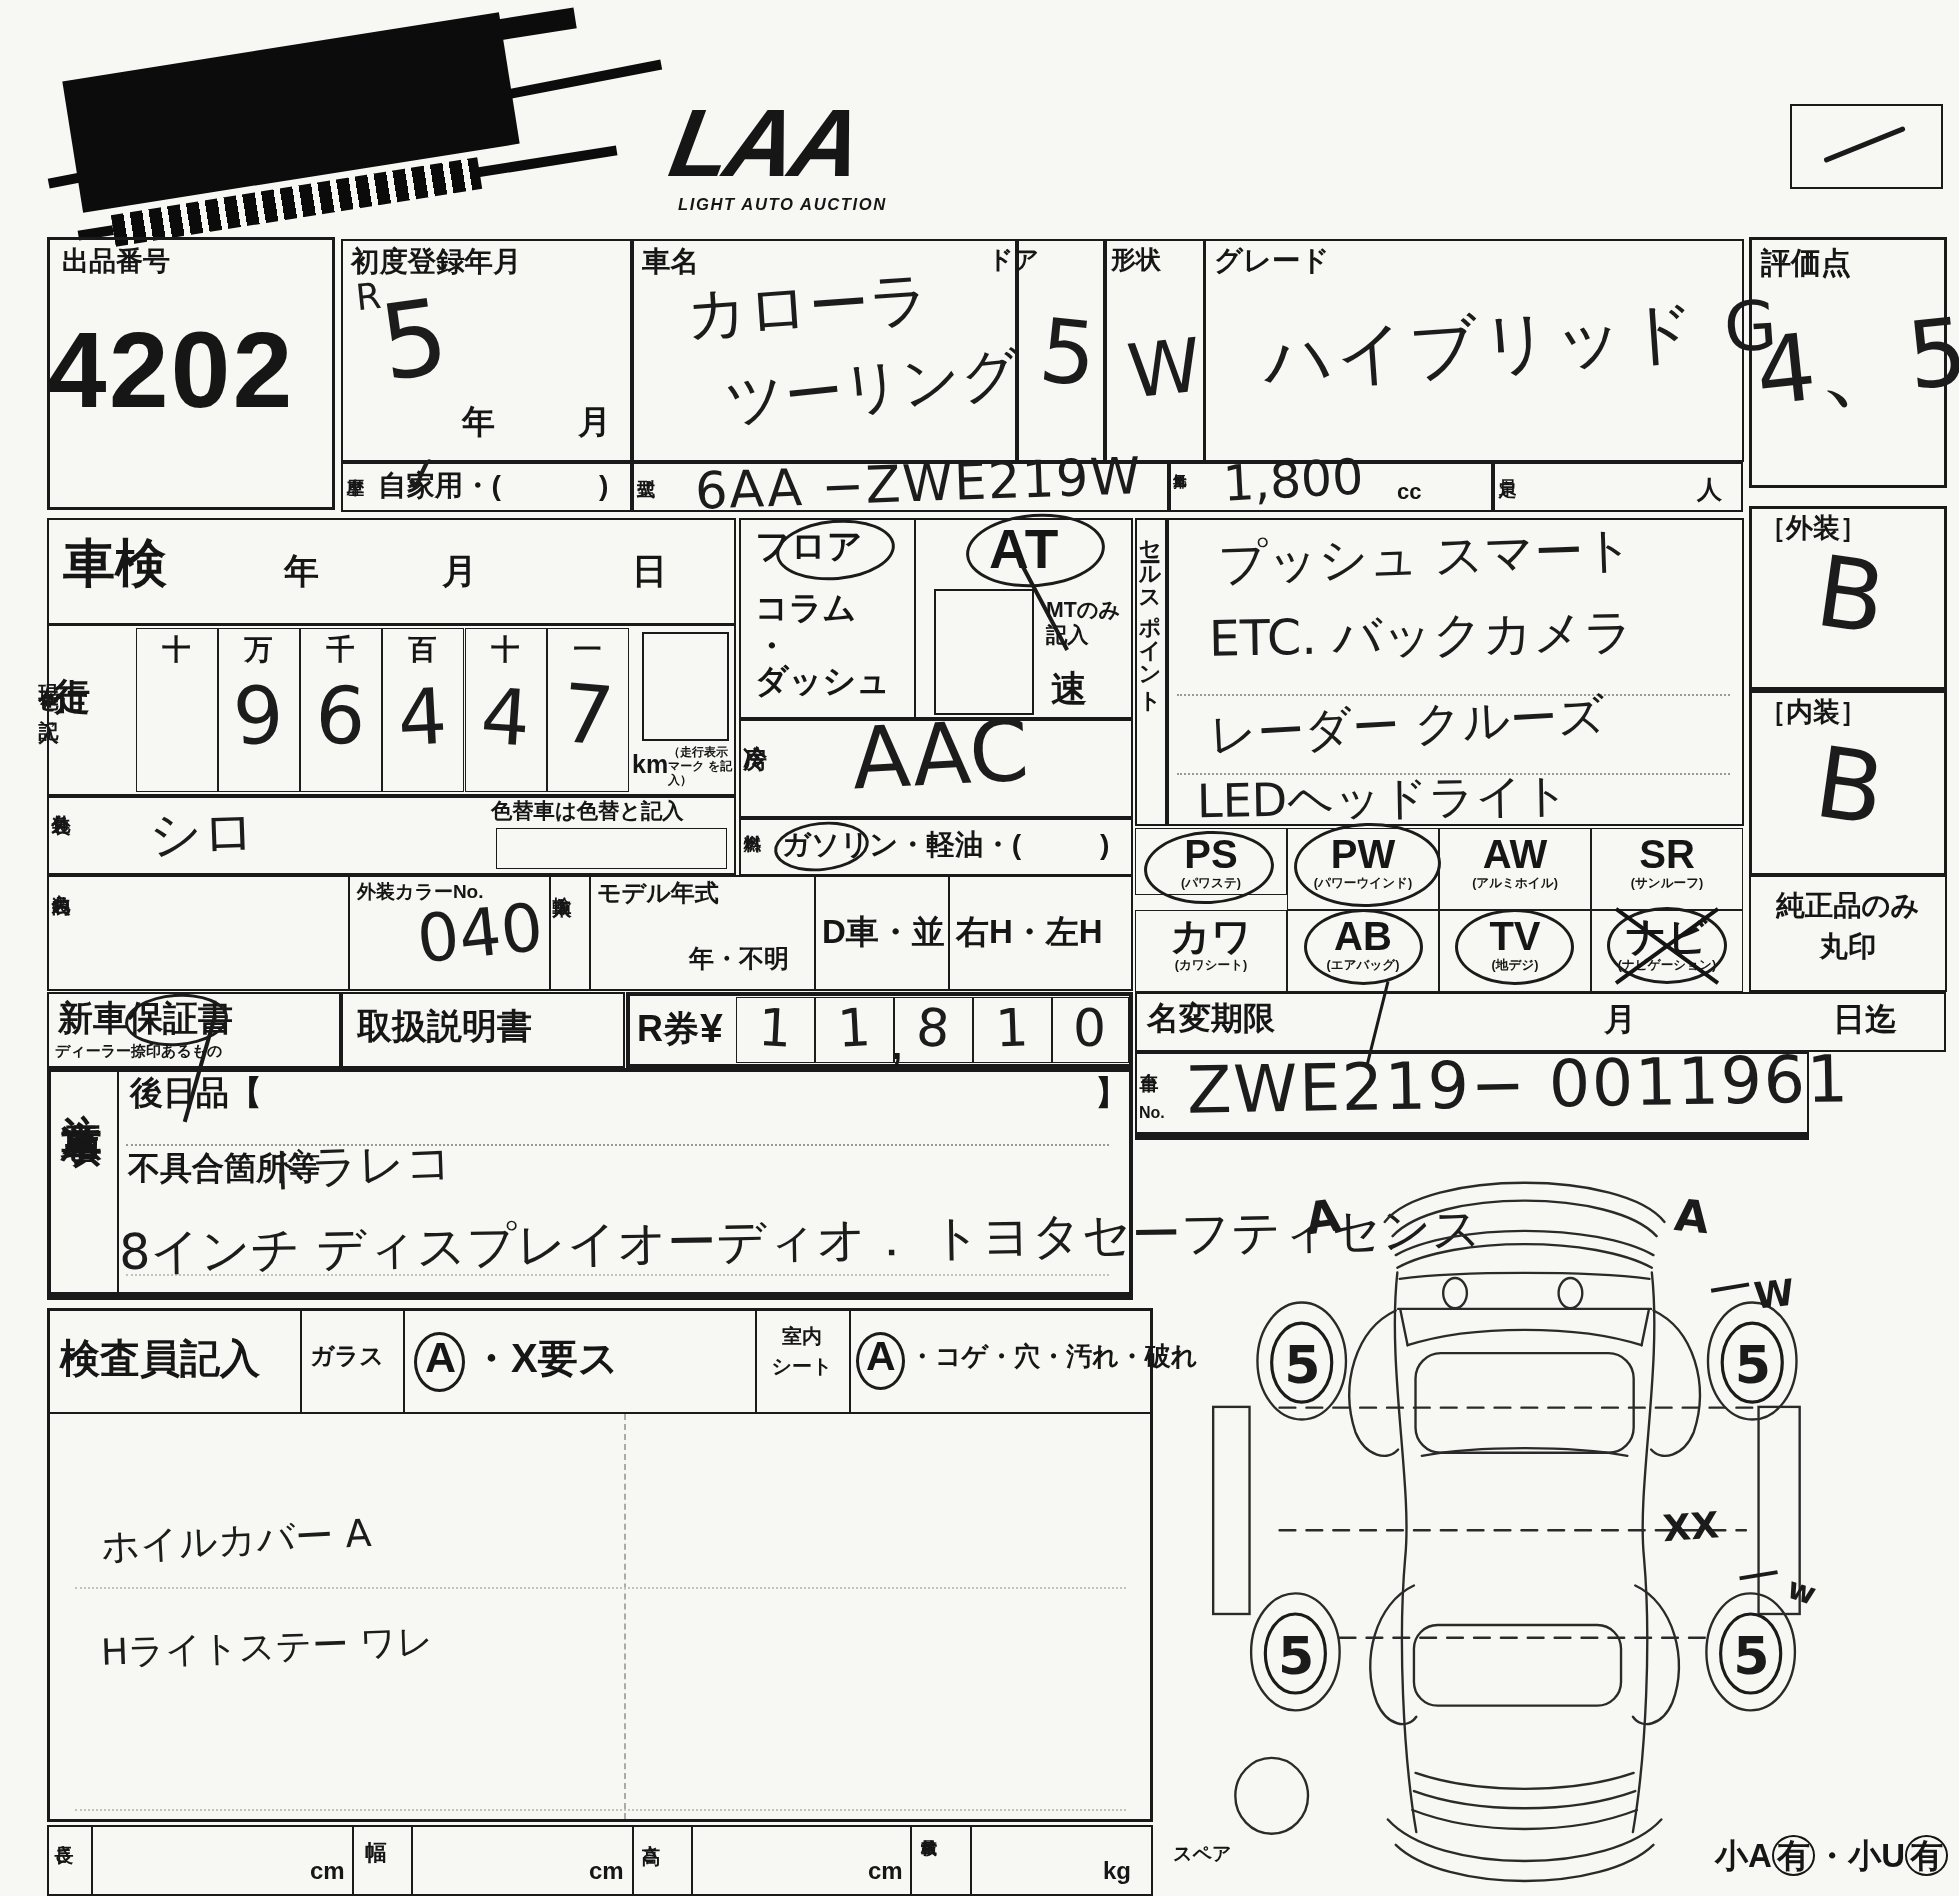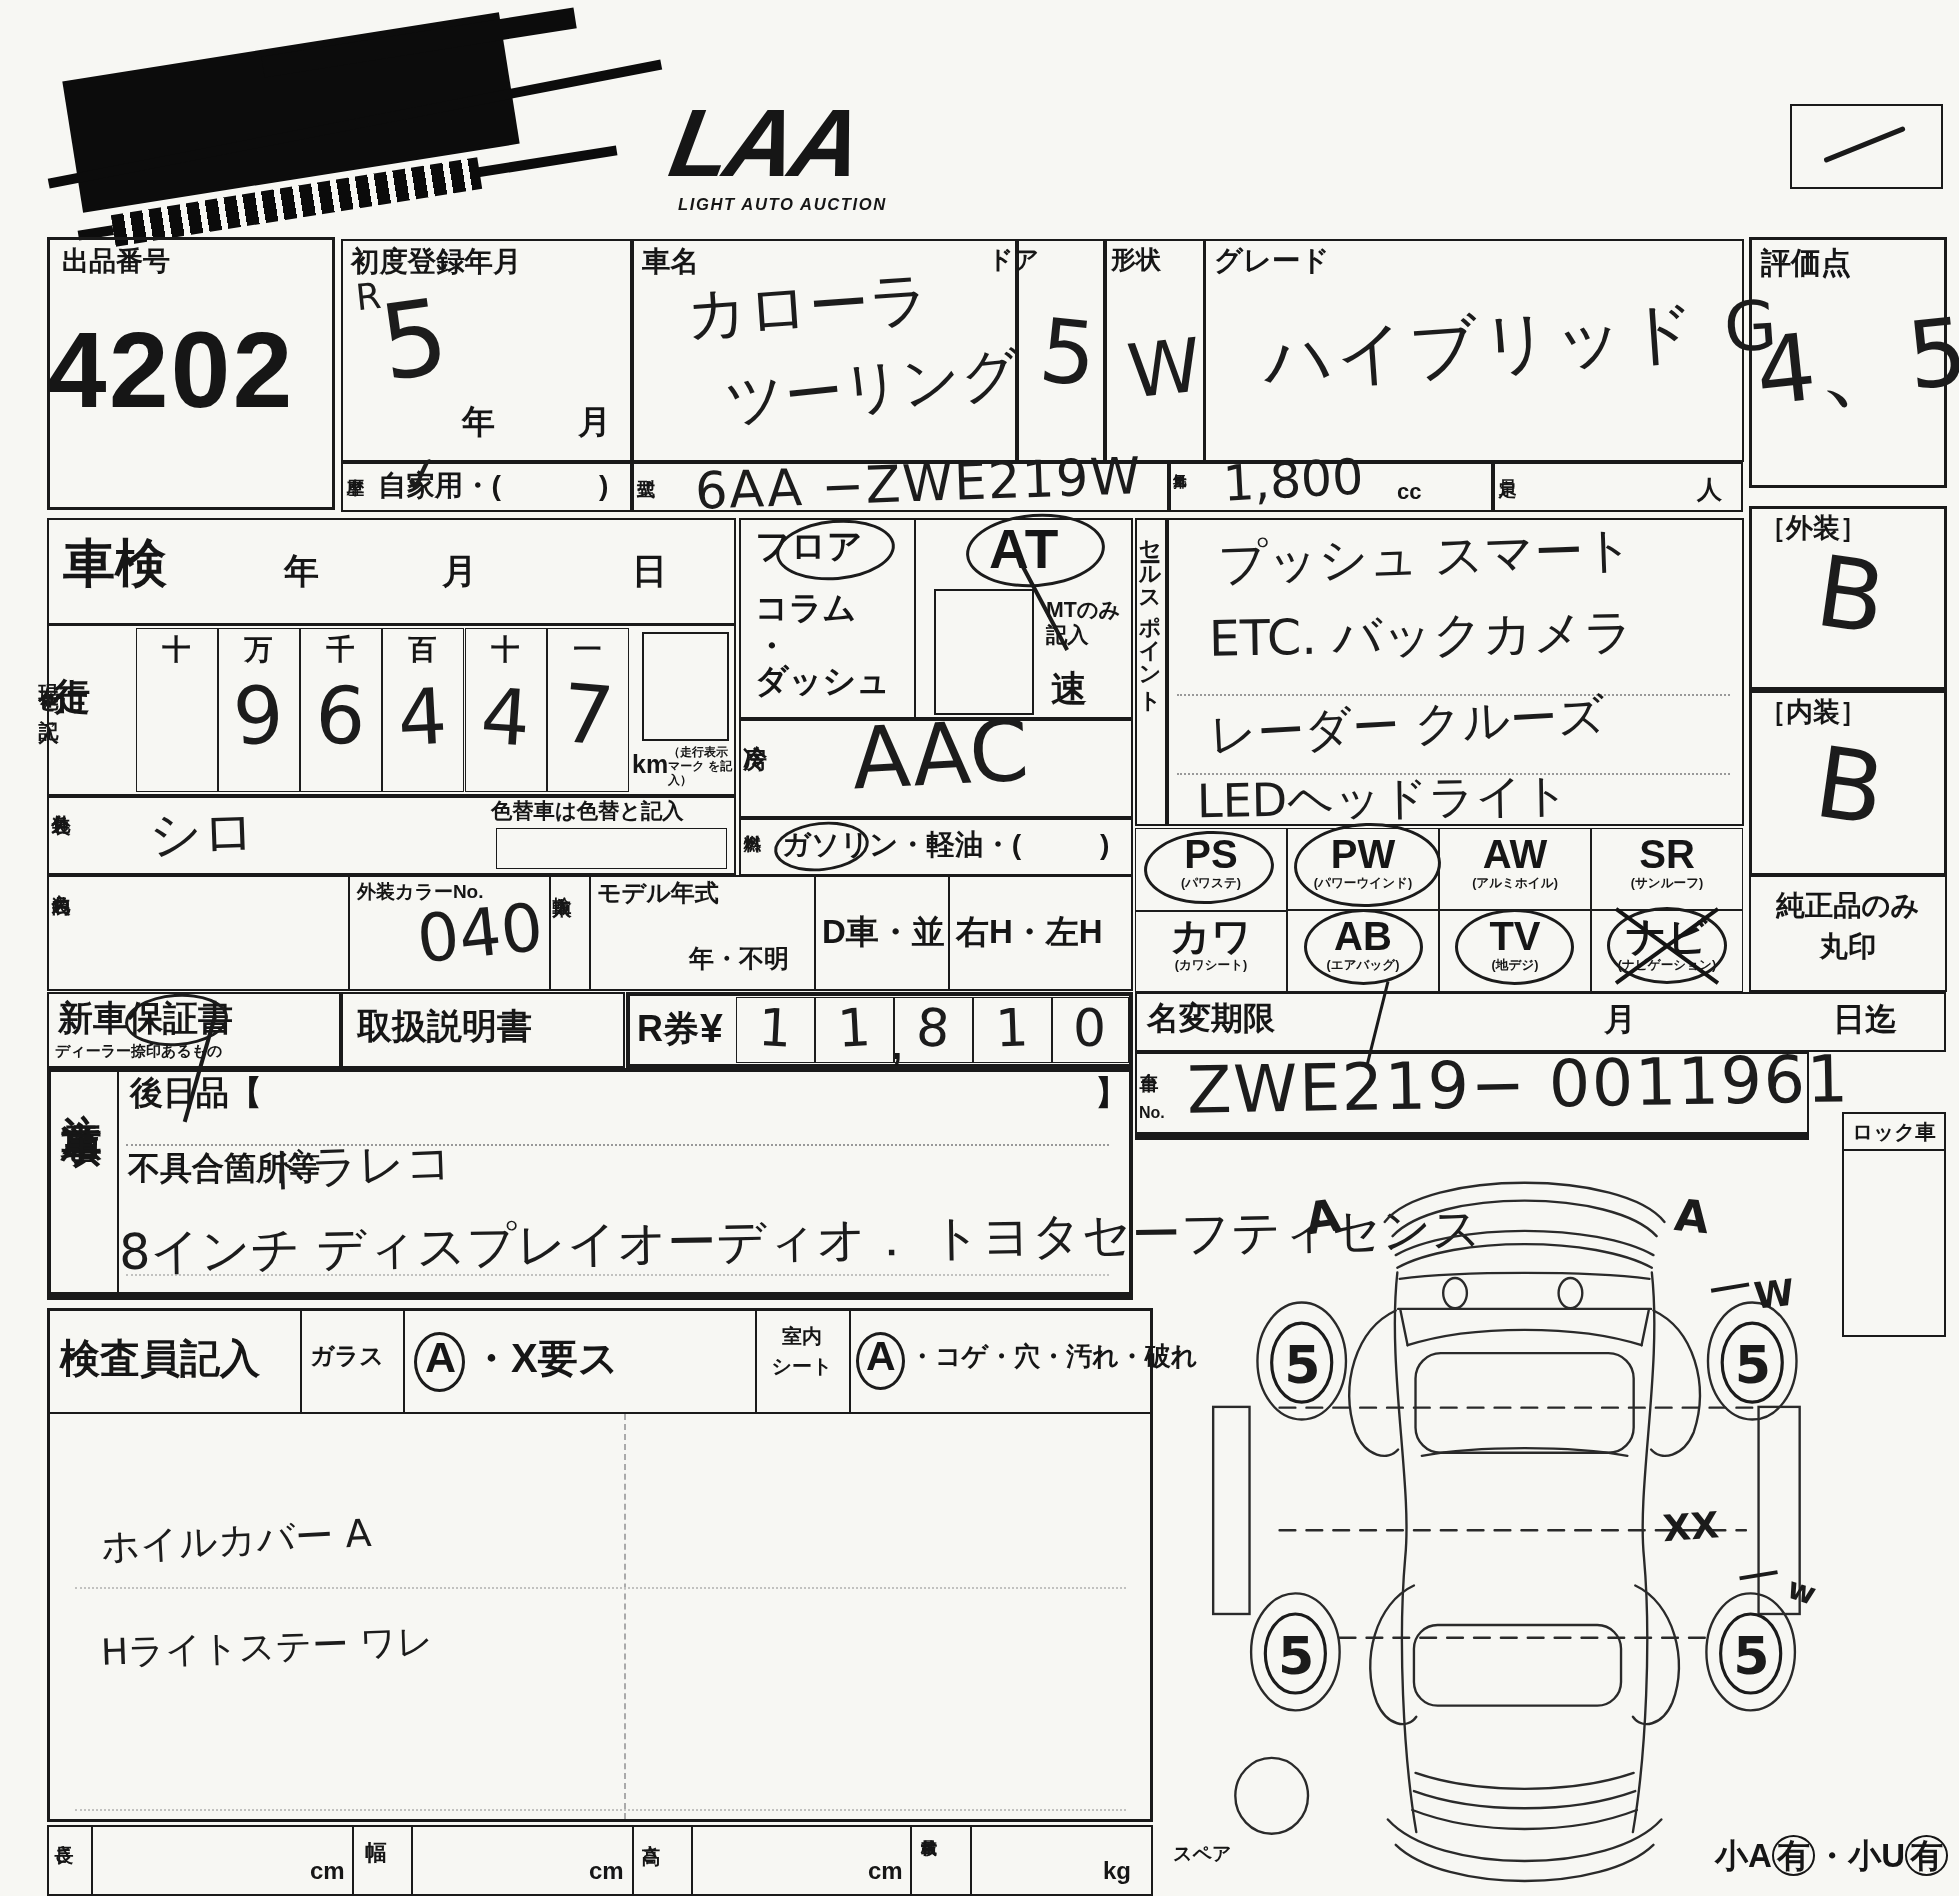--- a/index.html
+++ b/index.html
@@ -189,21 +189,21 @@
   <div class="t hw" style="left:1197px;top:774px;font-size:46px;transform:rotate(-1deg);">LEDヘッドライト</div>
 
   <div class="b" style="left:1749px;top:506px;width:198px;height:184px;border-width:3.2px;"></div>
   <div class="t bold" style="left:1759px;top:514px;font-size:27px;">［外装］</div>
   <div class="t hw" style="left:1817px;top:544px;font-size:98px;transform:rotate(8deg);">B</div>
 
   <div class="b" style="left:1749px;top:690px;width:198px;height:186px;border-width:3.2px;"></div>
   <div class="t bold" style="left:1759px;top:698px;font-size:27px;">［内装］</div>
   <div class="t hw" style="left:1816px;top:735px;font-size:98px;transform:rotate(8deg);">B</div>
 
-  <div class="eqcell" style="left:1135px;top:828px;width:152px;height:84px;">
+  <div class="eqcell" style="left:1135px;top:828px;width:152px;height:67px;">
     <div class="eqcode">PS</div>
     <div class="eqnote">(パワステ)</div>
   </div>
   <div class="eqcell" style="left:1287px;top:828px;width:152px;height:82px;">
     <div class="eqcode">PW</div>
     <div class="eqnote">(パワーウインド)</div>
   </div>
   <div class="eqcell" style="left:1439px;top:828px;width:152px;height:82px;">
     <div class="eqcode">AW</div>
     <div class="eqnote">(アルミホイル)</div>
@@ -271,25 +271,20 @@
   <div class="b" style="left:1135px;top:992px;width:811px;height:60px;"></div>
   <div class="t bold" style="left:1147px;top:1002px;font-size:32px;">名変期限</div>
   <div class="t bold" style="left:1604px;top:1003px;font-size:32px;">月</div>
   <div class="t bold" style="left:1833px;top:1003px;font-size:32px;">日迄</div>
 
   <div class="b" style="left:1135px;top:1052px;width:674px;height:88px;border-bottom-width:8px;"></div>
   <div class="t v bold" style="left:1140px;top:1057px;font-size:19px;line-height:1;">車台</div>
   <div class="t bold" style="left:1139px;top:1105px;font-size:16px;">No.</div>
   <div class="t hw" style="left:1187px;top:1051px;font-size:65px;transform:rotate(-1deg);letter-spacing:1.6px;">ZWE219− 0011961</div>
 
-  <div class="b" style="left:1842px;top:1112px;width:104px;height:225px;">
-    <div style="height:35px;border-bottom:2.4px solid #1a1a1a;display:flex;align-items:center;justify-content:center;">
-      <span class="bold" style="font-size:20.5px;">ロック車</span>
-    </div>
-  </div>
 
   <div class="b" style="left:47px;top:1068px;width:1086px;height:232px;border-width:4px;border-bottom-width:8px;"></div>
   <div class="t v bold" style="left:62px;top:1081px;font-size:40px;letter-spacing:6.3px;line-height:1;">注意事項</div>
   <div class="hline" style="left:117px;top:1068px;width:2.4px;height:232px;"></div>
   <div class="t bold" style="left:130px;top:1076px;font-size:33px;">後日品【</div>
   <div class="t bold" style="left:1095px;top:1076px;font-size:33px;">】</div>
   <div class="hline" style="left:198px;top:1013px;width:4px;height:111px;transform:rotate(16deg);"></div>
   <div class="dot" style="left:126px;top:1144px;width:983px;"></div>
   <div class="t bold" style="left:128px;top:1152px;font-size:32px;">不具合箇所等</div>
   <div class="t hw" style="left:264px;top:1141px;font-size:46px;transform:rotate(-2deg);">ドラレコ</div>

